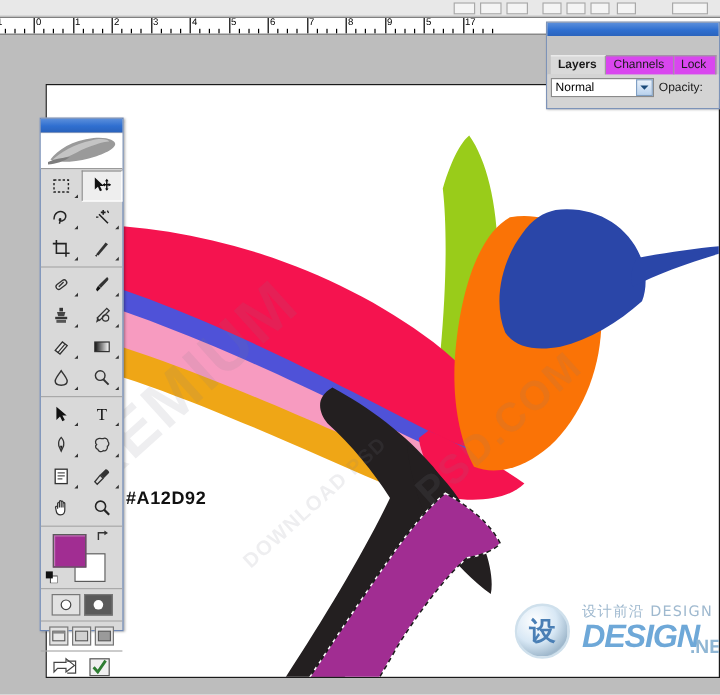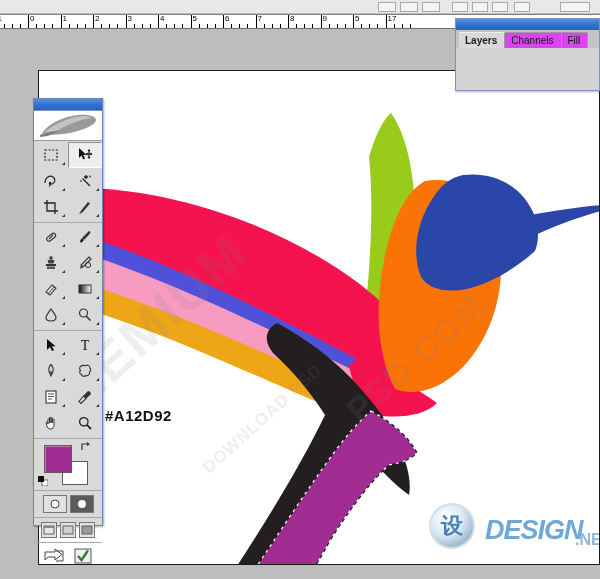--- a/index.html
+++ b/index.html
@@ -236,21 +236,21 @@
     border: 1px solid #7d93b8;
     box-shadow: 1px 1px 2px rgba(0,0,0,0.3);
     overflow: hidden;
   }
   #layers .lp-title {
     height: 11px;
     background: linear-gradient(to bottom, #5a8edb 0%, #2f6fd0 55%, #2a63bd 100%);
   }
   #layers .tabs {
     display: flex; align-items: flex-end;
-    height: 18px;
+    height: 32px;
     background: #c4c4c4;
     padding-left: 3px;
   }
   #layers .tab {
     position: relative;
     height: 16px; line-height: 16px;
     padding: 0 7px 0 6px;
     font-size: 10px; color: #1a1a1a;
     background: #d946ef;
     border-top: 1px solid #9c9c9c;
@@ -410,20 +410,21 @@
     <div class="wm wm1">PREMIUM</div>
     <div class="wm wm2">PSD.COM</div>
     <div class="wm wm3">DOWNLOAD PSD</div>
 
     <div id="hexlabel">#A12D92</div>
 
     <div id="sitelogo">
       <div class="badge">
         <span>设</span>
       </div>
+      <div class="cn">设计前沿 DESIGN</div>
       <div class="en">DESIGN</div>
       <div class="tld">.NET</div>
     </div>
   </div>
 
   <div id="toolbox">
     <div class="tb-title"></div>
     <div class="tb-logo">
       <svg width="68" height="30" viewBox="0 0 68 30">
         <g fill="#8e8e8e">
@@ -682,20 +683,31 @@
     <div class="lp-title"></div>
 
     <div class="tabs">
       <div class="tab active">
         <span>Layers</span>
       </div>
       <div class="tab">
         <span>Channels</span>
       </div>
       <div class="tab">
-        <span>Fill</span>
+        <span>Lock</span>
       </div>
     </div>
 
+    <div class="blendrow">
+      <div id="blend-select">
+        <span>Normal</span>
+        <span class="arrowbox">
+          <svg width="8" height="6" viewBox="0 0 8 6">
+              <path d="M0.6,1.2 L4,4.8 L7.4,1.2 Z" fill="#1b4a7a"></path>
+            </svg>
+        </span>
+      </div>
+      <span class="lbl">Opacity:</span>
+    </div>
 
   </div>
 
 </div>
 
 </body></html>

